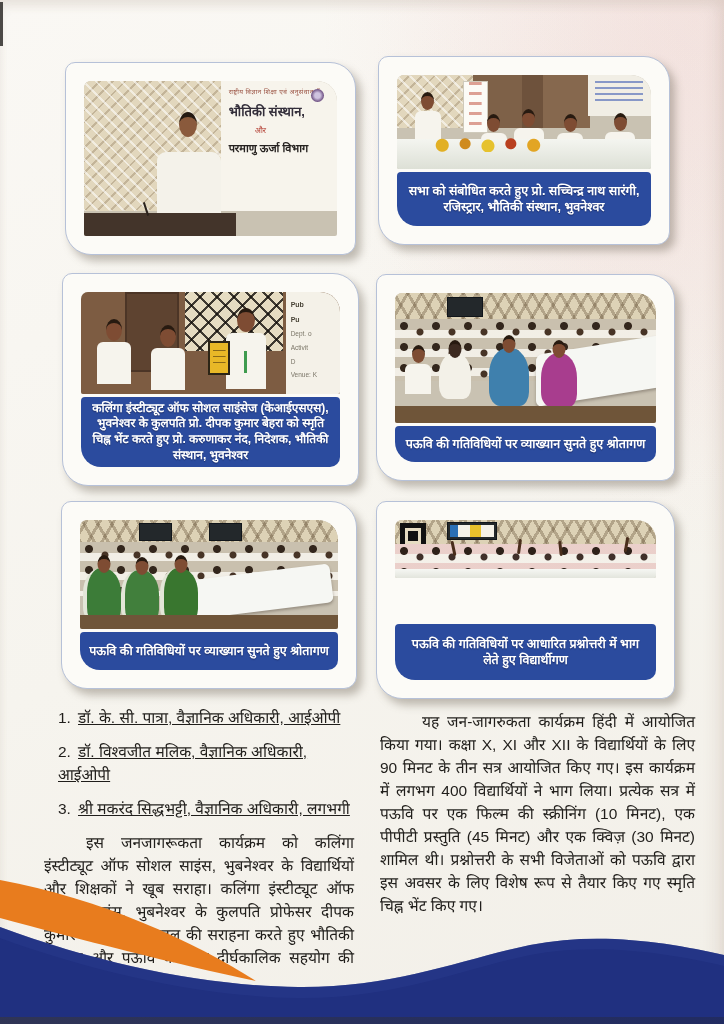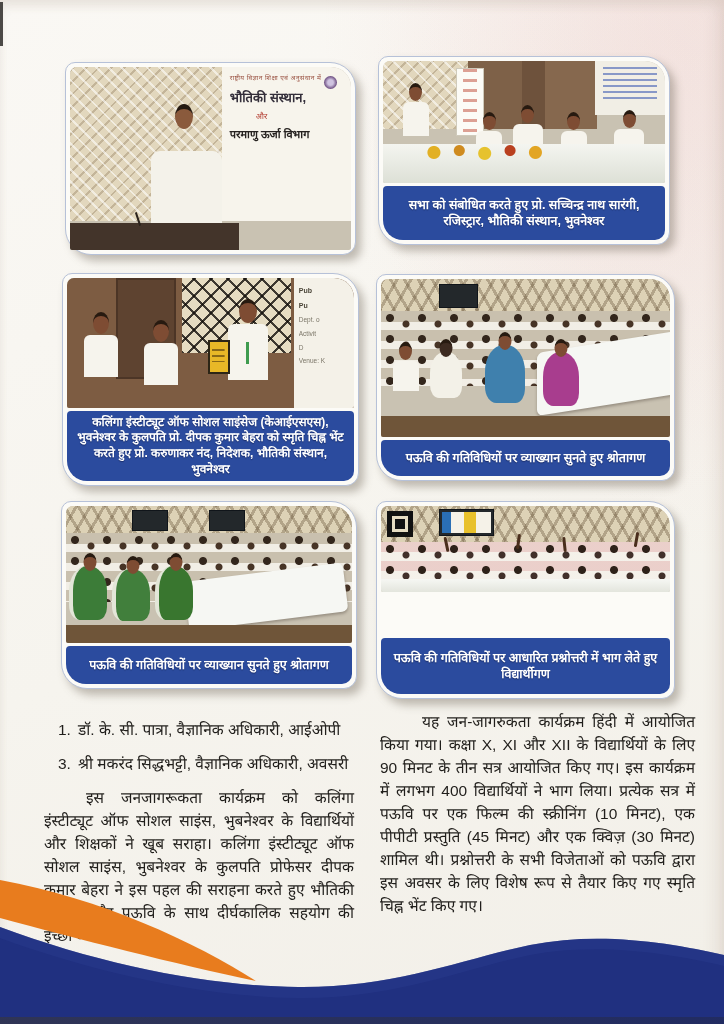--- a/index.html
+++ b/index.html
@@ -8,21 +8,21 @@
     background:
       radial-gradient(ellipse at 96% 2%, rgba(225,160,160,.18), transparent 38%),
       radial-gradient(ellipse at 88% 12%, rgba(225,170,170,.10), transparent 30%),
       linear-gradient(160deg,#faf8f4 0%,#f6f4ee 55%,#f2efe8 100%);
     box-shadow:inset -7px 0 16px rgba(150,110,100,.14), inset 0 6px 10px rgba(205,196,184,.22);}
   .scan-sliver{position:absolute;left:0;top:2px;width:3px;height:44px;background:#2e2c29;opacity:.85;}
   .scan-bottom{position:absolute;left:0;bottom:0;width:100%;height:7px;background:linear-gradient(90deg,rgba(60,56,50,.55),rgba(35,38,60,.45));}
 
   
   .card{position:absolute;background:#fcfbf7;border:1px solid #b6c1d8;border-radius:10px 26px 13px 26px;
-    padding:4px;box-shadow:5px 6px 8px rgba(112,102,88,.42);display:flex;flex-direction:column;box-sizing:border-box;}
+    padding:18px;box-shadow:5px 6px 8px rgba(112,102,88,.42);display:flex;flex-direction:column;box-sizing:border-box;}
   .photo{flex:1;position:relative;overflow:hidden;border-radius:7px 20px 2px 2px;background:#c9c2b2;}
   .caption{margin-top:3px;background:#2b4b9e;color:#ffffff;font-weight:bold;font-size:12.5px;line-height:1.3;
     text-align:center;display:flex;align-items:center;justify-content:center;padding:3px 8px;
     border-radius:4px 4px 10px 20px;text-shadow:0 1px 1px rgba(0,0,30,.4);}
   .c1{left:65px;top:62px;width:291px;height:193px;}
   .c2{left:378px;top:56px;width:292px;height:189px;}
   .c3{left:62px;top:273px;width:297px;height:213px;}
   .c4{left:376px;top:274px;width:299px;height:207px;}
   .c5{left:61px;top:501px;width:296px;height:188px;}
   .c6{left:376px;top:501px;width:299px;height:198px;gap:43px;}
@@ -109,21 +109,21 @@
     radial-gradient(circle 3px at 25px 13px, #41302a 3px, transparent 4px),
     repeating-linear-gradient(180deg, rgba(246,214,212,.75) 0 10px, rgba(252,250,244,.85) 10px 19px);
     background-size:32px 21px,32px 21px,auto;background-color:#c9bcae;}
   .hand{position:absolute;width:2.5px;height:15px;background:#4a2e1c;border-radius:2px;}
   .ph6-table{left:0;bottom:0;width:100%;height:15%;background:linear-gradient(#f6f7f3,#e3e5dd);}
 
   
   .col{position:absolute;color:#201e1b;font-size:15.5px;line-height:23px;text-align:justify;}
   .col-left{left:36px;top:702px;width:326px;}
   .col-right{left:372px;top:702px;width:331px;}
-  .olist{list-style:none;margin:16px 0 10px 0;padding:0 0 0 22px;}
+  .olist{list-style:none;margin:4px 0 10px 0;padding:0 0 0 22px;text-decoration:underline;}
   .olist li{margin-bottom:11px;text-align:left;}
   .olist .num{display:inline-block;width:20px;}
   .para{margin:8px;text-indent:42px;}
   .para + .para{margin-top:14px;}
 
   
   .waves{position:absolute;left:0;bottom:0;width:724px;height:170px;}
 </style>
 </head>
 <body>
@@ -272,21 +272,22 @@
       <div class="hand" style="left:63%;top:36%;transform:rotate(-6deg);"></div>
       <div class="hand" style="left:88%;top:30%;transform:rotate(10deg);"></div>
       <div class="abs ph6-table"></div>
     </div>
     <div class="caption">पऊवि की गतिविधियों पर आधारित प्रश्नोत्तरी में भाग लेते हुए विद्यार्थीगण</div>
   </div>
 
   <div class="col col-left">
     <ul class="olist">
       <li><span class="num">1.</span><span>डॉ. के. सी. पात्रा, वैज्ञानिक अधिकारी, आईओपी</span></li>
-      <li><span class="num">3.</span><span>श्री मकरंद सिद्धभट्टी, वैज्ञानिक अधिकारी, अवसरी</span></li>
+      <li><span class="num">2.</span><span>डॉ. विश्वजीत मलिक, वैज्ञानिक अधिकारी, आईओपी</span></li>
+      <li><span class="num">3.</span><span>श्री मकरंद सिद्धभट्टी, वैज्ञानिक अधिकारी, लगभगी</span></li>
     </ul>
     <p class="para">इस जनजागरूकता कार्यक्रम को कलिंगा इंस्टीट्यूट ऑफ सोशल साइंस, भुबनेश्वर के विद्यार्थियों और शिक्षकों ने खूब सराहा। कलिंगा इंस्टीट्यूट ऑफ सोशल साइंस, भुबनेश्वर के कुलपति प्रोफेसर दीपक कुमार बेहरा ने इस पहल की सराहना करते हुए भौतिकी संस्थान और पऊवि के साथ दीर्घकालिक सहयोग की इच्छा व्यक्त की।</p>
   </div>
 
   <div class="col col-right">
     <p class="para">यह जन-जागरुकता कार्यक्रम हिंदी में आयोजित किया गया। कक्षा X, XI और XII के विद्यार्थियों के लिए 90 मिनट के तीन सत्र आयोजित किए गए। इस कार्यक्रम में लगभग 400 विद्यार्थियों ने भाग लिया। प्रत्येक सत्र में पऊवि पर एक फिल्म की स्क्रीनिंग (10 मिनट), एक पीपीटी प्रस्तुति (45 मिनट) और एक क्विज़ (30 मिनट) शामिल थी। प्रश्नोत्तरी के सभी विजेताओं को पऊवि द्वारा इस अवसर के लिए विशेष रूप से तैयार किए गए स्मृति चिह्न भेंट किए गए।</p>
   </div>
 
   <svg class="waves" viewBox="0 0 724 170" preserveAspectRatio="none">
     <path d="M0,26 C100,44 195,88 256,127 C175,110 78,85 0,64 Z" fill="#e87c1e"></path>

